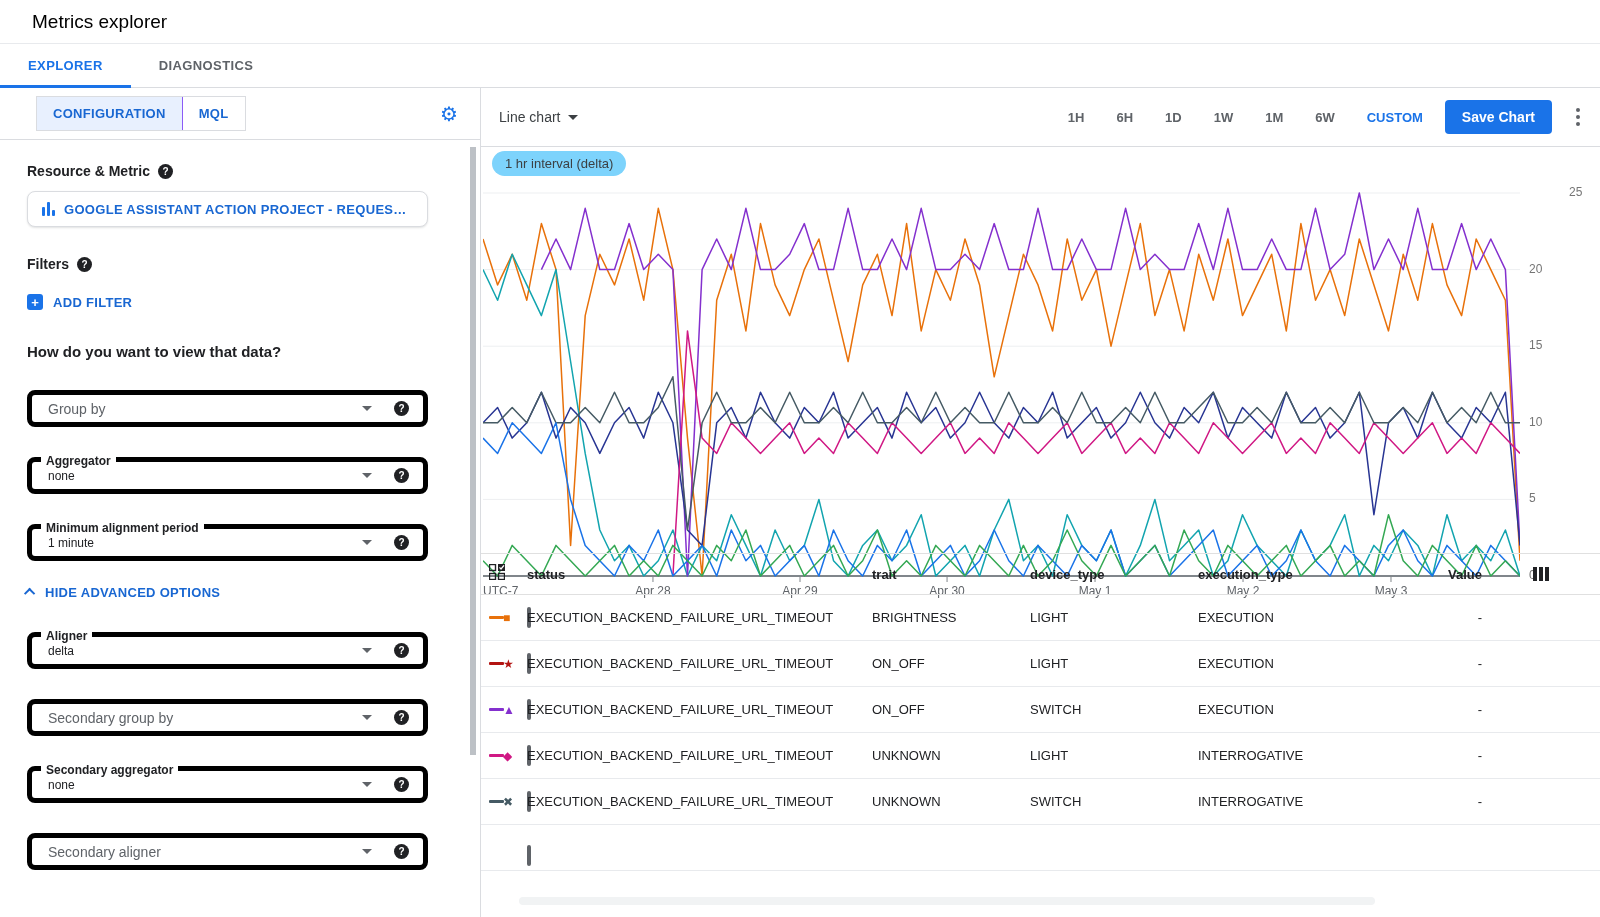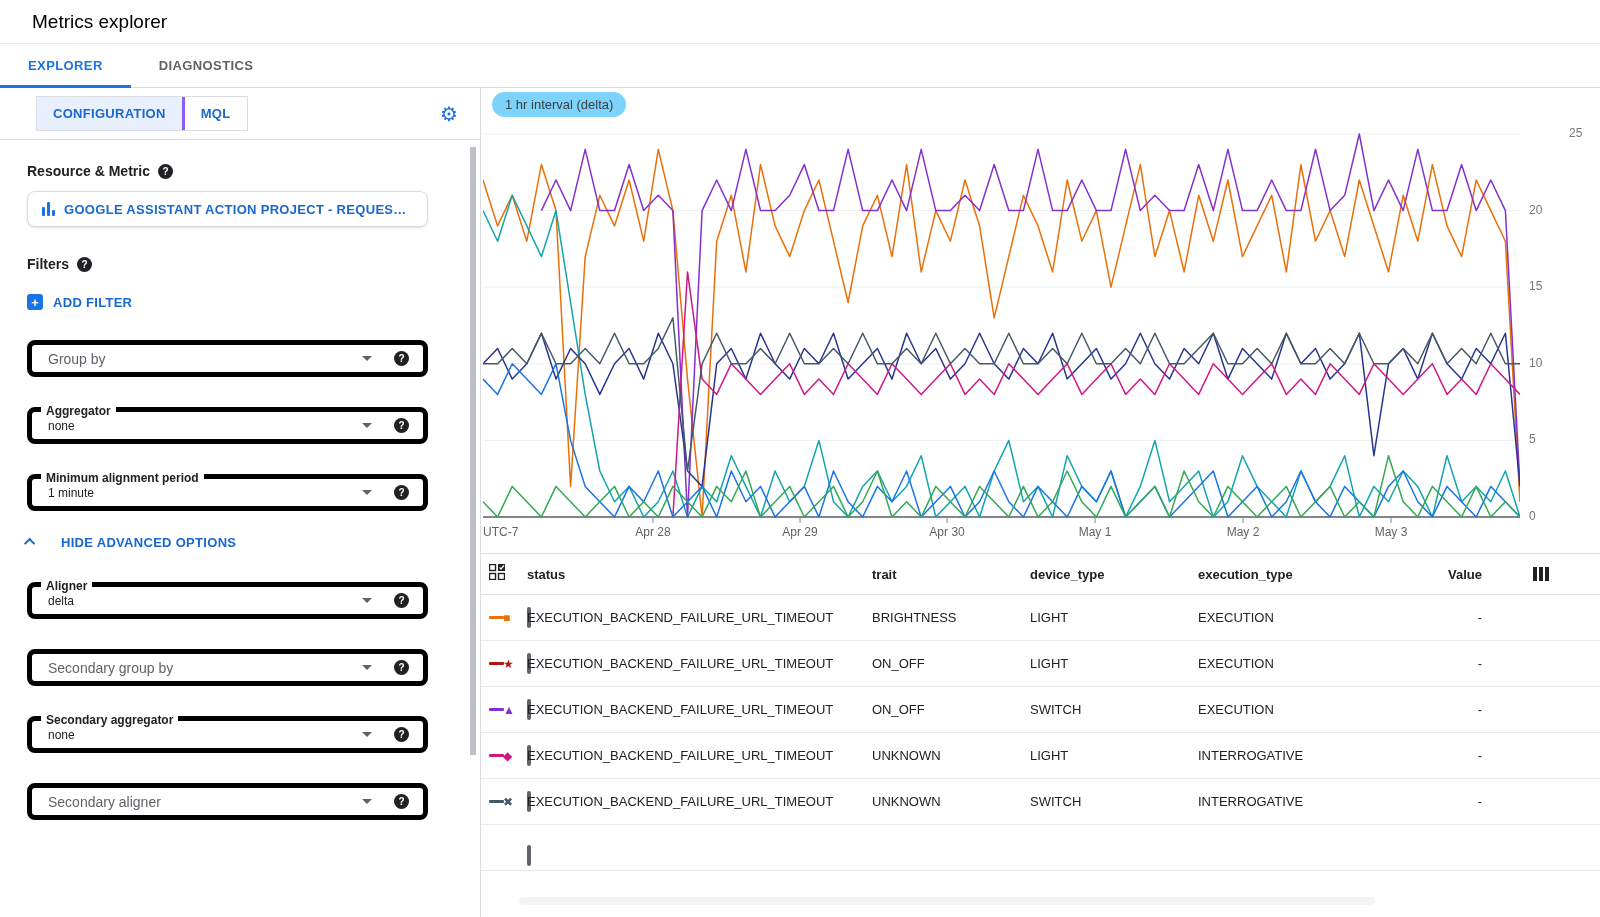--- a/index.html
+++ b/index.html
@@ -15,21 +15,21 @@
   .tab.active { color:#1a73e8; }
   .tab.active::after { content:""; position:absolute; left:0; right:0; bottom:-1px; height:3px; background:#1a73e8; }
   
   .main { display:flex; height:829px; }
   .left { width:481px; border-right:1px solid #dadce0; position:relative; }
   .left-head { height:52px; display:flex; align-items:center; justify-content:space-between;
     padding:0 22px 0 36px; border-bottom:1px solid #dadce0; }
   .seg { display:flex; border:1px solid #dadce0; border-radius:0; overflow:hidden; }
   .seg-btn { padding:9px 16px; font-size:13px; font-weight:700; letter-spacing:.3px; color:#1967d2; background:#fff; cursor:pointer; }
   .seg-btn.active { background:#e8f0fe; }
-  .seg-btn + .seg-btn { border-left:3px solid #8b5cf6; }
+  .seg-btn + .seg-btn { border-left:1px solid #8b5cf6; }
   .gear { font-size:20px; color:#1a73e8; line-height:1; cursor:pointer; }
   .left-scroll { position:relative; height:777px; overflow:hidden; padding:0 30px 0 27px; }
   .vthumb { position:absolute; top:7px; right:4px; width:6px; height:608px; background:#bdc1c6; }
   .sec-label { margin-top:23px; font-size:14px; font-weight:700; color:#202124; display:flex; align-items:center; gap:8px; }
   .help { width:15px; height:15px; border-radius:50%; background:#202124; color:#fff; font-size:10px; font-weight:700;
     display:inline-flex; align-items:center; justify-content:center; flex:none; cursor:pointer; }
   .metric-chip { margin-top:12px; width:401px; height:36px; border:1px solid #dadce0; border-radius:8px;
     background:#fff; box-shadow:0 1px 2px rgba(60,64,67,.15); display:flex; align-items:center; gap:9px;
     padding:0 14px; cursor:pointer; }
   .metric-chip .txt { font-size:13px; font-weight:700; letter-spacing:.3px; color:#1967d2; white-space:nowrap;
@@ -47,21 +47,21 @@
     border-radius:8px; display:flex; align-items:center; padding:0 14px 0 16px; cursor:pointer; background:#fff; }
   .field .flabel { position:absolute; top:-8px; left:9px; background:#fff; padding:0 5px; font-size:12px;
     font-weight:700; color:#202124; }
   .field .flabel:empty { display:none; }
   .field .val { font-size:12px; color:#202124; }
   .field .ph  { font-size:14px; color:#5f6368; }
   .field .val:empty, .field .ph:empty { display:none; }
   .field .spacer { flex:1; }
   .caret { width:0; height:0; border-left:5px solid transparent; border-right:5px solid transparent;
     border-top:5px solid #5f6368; margin-right:22px; }
-  .adv-toggle { margin-top:21px; display:flex; align-items:center; gap:26px; cursor:pointer; width:max-content; height:20px; }
+  .adv-toggle { margin-top:21px; display:flex; align-items:center; gap:10px; cursor:pointer; width:max-content; height:20px; }
   .chev-up { width:8px; height:8px; border-left:2px solid #1967d2; border-top:2px solid #1967d2;
     transform:rotate(45deg) translateY(2px); }
   .adv-toggle .txt { font-size:13px; font-weight:700; letter-spacing:.3px; color:#1967d2; }
   
   .right { flex:1; position:relative; }
   .toolbar { height:59px; display:flex; align-items:center; border-bottom:1px solid #dadce0; padding:0 16px 0 18px; }
   .chart-type { display:flex; align-items:center; gap:8px; font-size:14px; color:#3c4043; cursor:pointer; }
   .chart-type .caret2 { width:0; height:0; border-left:5px solid transparent; border-right:5px solid transparent; border-top:5px solid #3c4043; }
   .toolbar .grow { flex:1; }
   .range { font-size:13px; font-weight:700; color:#5f6368; margin:0 16px; cursor:pointer; }
@@ -142,20 +142,21 @@
       <div class="sec-label filters-label">
         <span>Filters</span>
         <span class="help">?</span>
       </div>
 
       <div class="addfilter">
         <span class="plus">+</span>
         <span class="txt">ADD FILTER</span>
       </div>
 
+      <div class="question">How do you want to view that data?</div>
 
       <div class="field">
 
         <span class="ph">Group by</span>
 
         <span class="spacer"></span>
           <span class="caret"></span>
         <span class="help">?</span>
       </div>
 
@@ -216,20 +217,40 @@
         <span class="spacer"></span>
           <span class="caret"></span>
         <span class="help">?</span>
       </div>
 
       <div class="vthumb"></div>
     </div>
   </div>
 
   <div class="right">
+    <div class="toolbar">
+      <div class="chart-type">
+        <span>Line chart</span>
+        <span class="caret2"></span>
+      </div>
+      <div class="grow"></div>
+      <span class="range">1H</span>
+      <span class="range">6H</span>
+      <span class="range">1D</span>
+      <span class="range">1W</span>
+      <span class="range">1M</span>
+      <span class="range">6W</span>
+      <span class="range custom">CUSTOM</span>
+      <button class="save-btn">Save Chart</button>
+      <span class="kebab">
+          <i></i>
+          <i></i>
+          <i></i>
+        </span>
+    </div>
 
     <div class="chart-region">
       <div class="interval-chip">1 hr interval (delta)</div>
       <div class="plot">
         <svg id="plot-svg" width="1037" height="400" viewBox="0 0 1037 400">
             <line x1="0" y1="391" x2="1037" y2="391" stroke="#80868b" stroke-width="2"></line>
             <line x1="0" y1="314.4" x2="1037" y2="314.4" stroke="#edeff1" stroke-width="1"></line>
             <line x1="0" y1="237.8" x2="1037" y2="237.8" stroke="#edeff1" stroke-width="1"></line>
             <line x1="0" y1="161.2" x2="1037" y2="161.2" stroke="#edeff1" stroke-width="1"></line>
             <line x1="0" y1="84.60000000000002" x2="1037" y2="84.60000000000002" stroke="#edeff1" stroke-width="1"></line>

